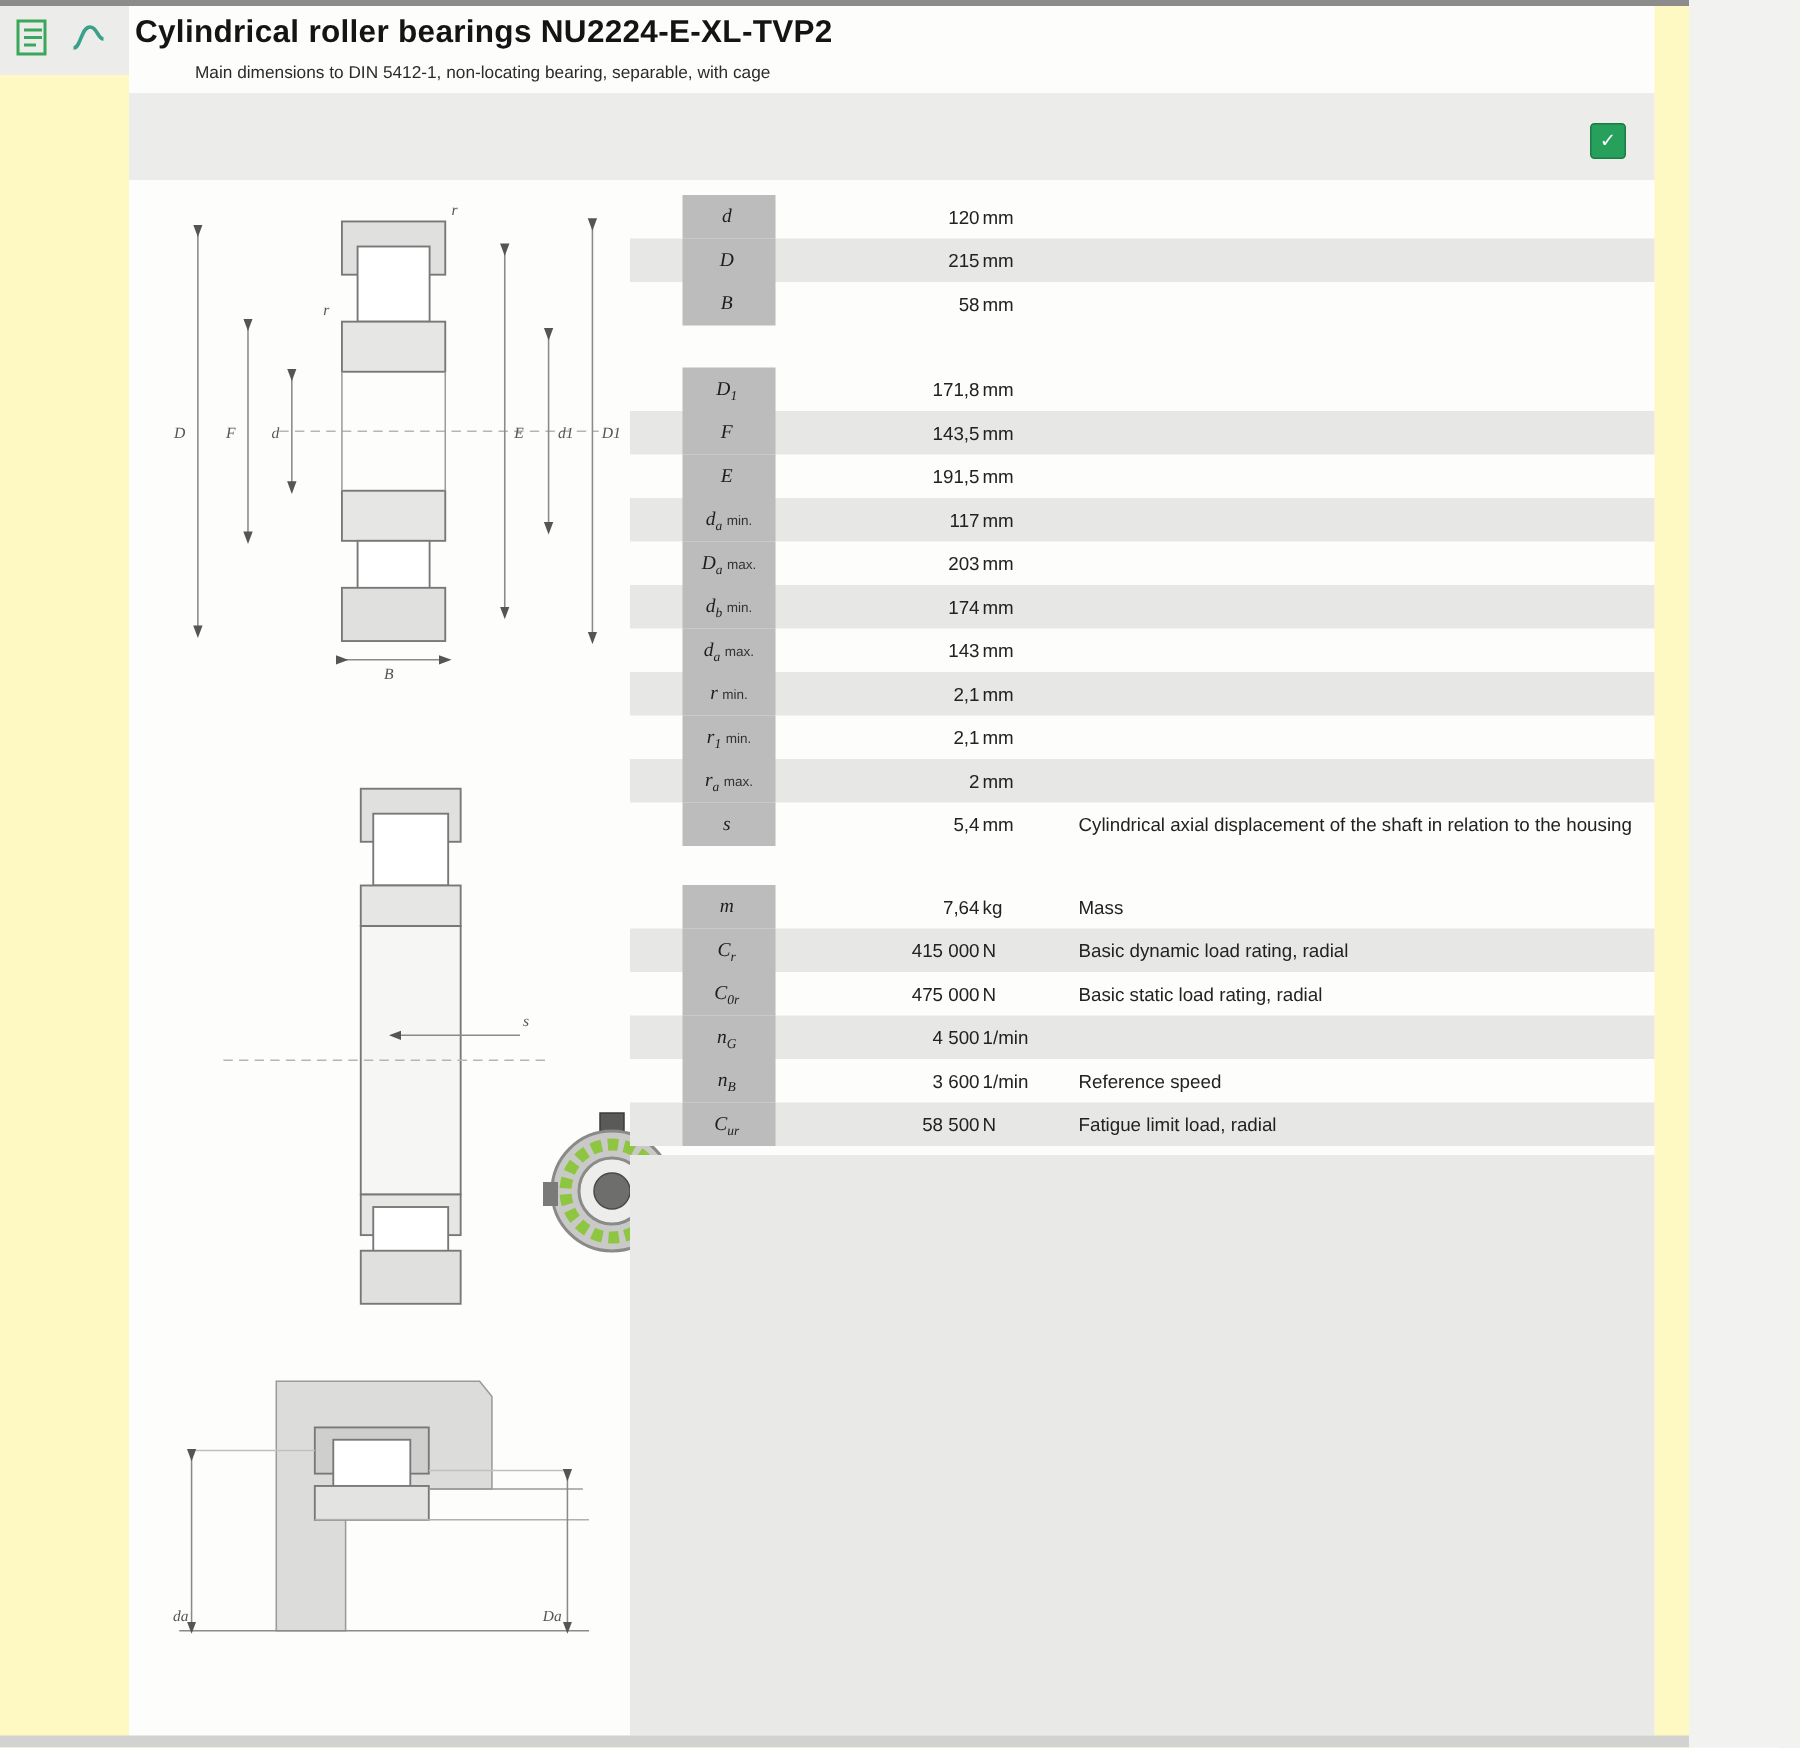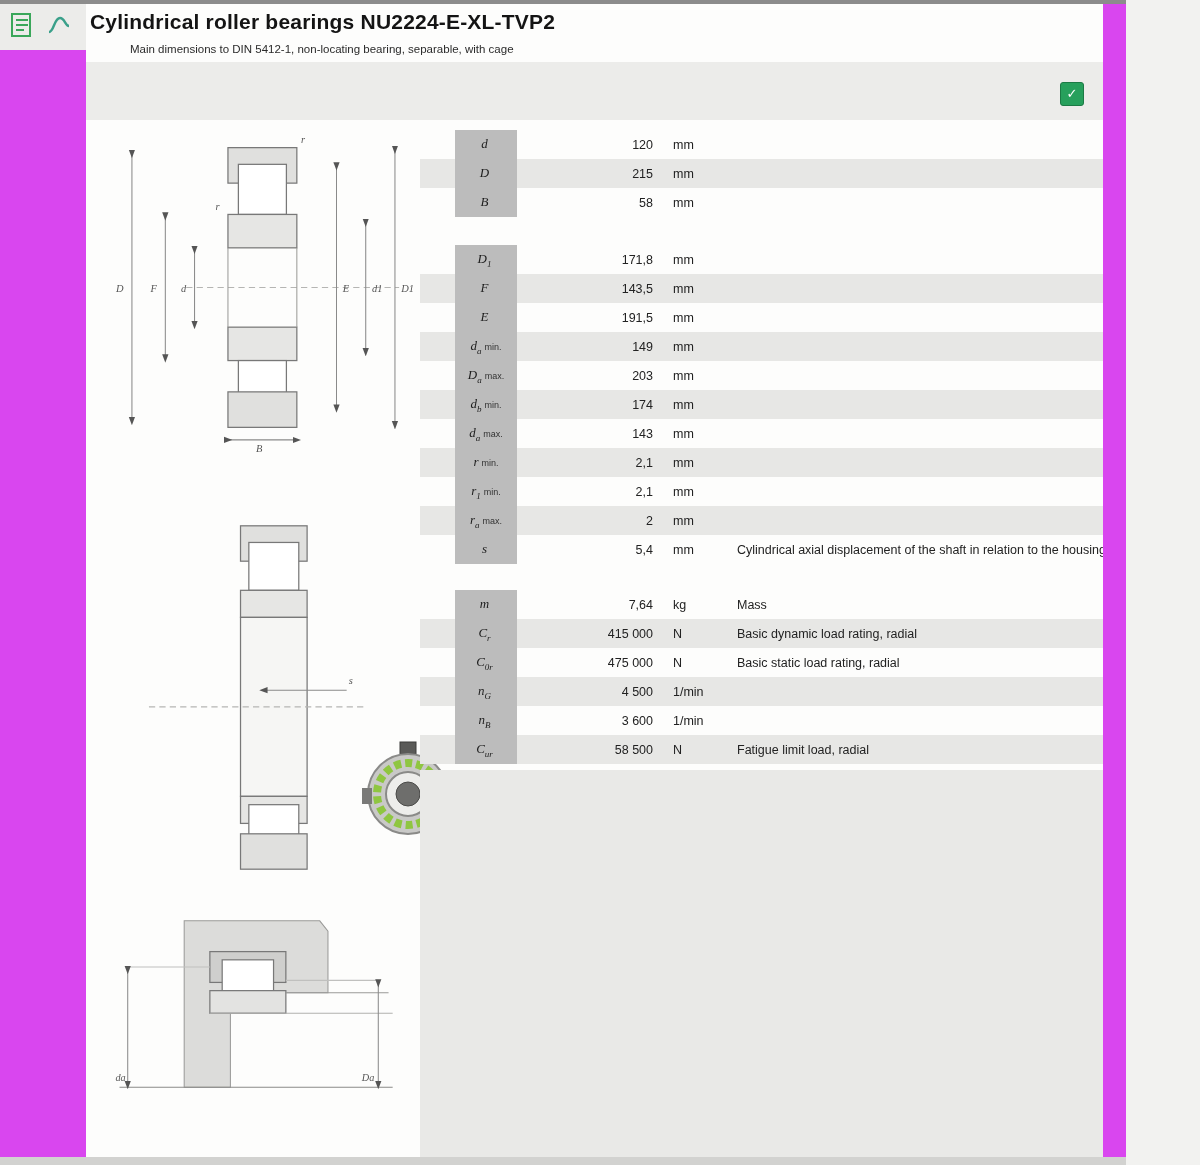--- a/index.html
+++ b/index.html
@@ -1,17 +1,17 @@
 <!DOCTYPE html>
 <html><head>
 <meta charset="utf-8">
 <style>
   html,body{margin:0;padding:0;}
   body{background:#f2f2f0;font-family:"Liberation Sans", sans-serif;}
-  .page{position:relative;width:1126px;height:1165px;background:#d946ef;overflow:hidden;}
+  .page{position:relative;width:1126px;height:1165px;background:#fef9c3;overflow:hidden;}
   .top-border{position:absolute;left:0;top:0;width:1200px;height:4px;background:#8c8c8c;}
   .bottom-border{position:absolute;left:0;top:1157px;width:1200px;height:8px;background:#d2d2d0;}
   .content{position:absolute;left:86px;top:4px;width:1017px;height:1153px;background:#fdfdfc;}
 
   .title{position:absolute;left:90px;top:10px;font-size:21px;font-weight:bold;color:#141414;letter-spacing:.2px;}
   .subtitle{position:absolute;left:90px;top:43px;font-size:11.5px;color:#2b2b2b;padding-left:40px;}
   .toolbar-band{position:absolute;left:86px;top:62px;width:1017px;height:58px;background:#ececea;}
   .green-btn{position:absolute;left:1060px;top:82px;width:22px;height:22px;background:#27a05c;border:1px solid #1c7a45;border-radius:3px;color:#fff;font-size:13px;line-height:21px;text-align:center;cursor:pointer;}
 
   .panel{position:absolute;background:#fdfdfc;}
@@ -26,21 +26,21 @@
 
   .section{position:absolute;left:420px;width:683px;}
   #sec-main{top:130px;} #sec-detail{top:245px;} #sec-perf{top:590px;}
   .trow{height:29px;display:flex;align-items:center;font-size:12.5px;color:#222;}
   .trow.alt{background:#e7e7e5;}
   .lbl{width:62px;height:29px;margin-left:35px;background:#bcbcbc;display:flex;align-items:center;justify-content:center;color:#1d1d1d;box-sizing:border-box;}
   .lbl i{font-family:"Liberation Serif", serif;font-style:italic;font-size:13px;}
   .lbl sub{font-size:9px;}
   .lbl .sfx{font-size:9px;margin-left:3px;color:#333;text-align:center;}
   .val{width:100px;text-align:right;white-space:nowrap;margin-left:36px;}
-  .unit{width:52px;padding-left:20px;white-space:nowrap;}
+  .unit{width:52px;padding-left:2px;white-space:nowrap;}
   .desc{flex:1;padding-left:12px;white-space:nowrap;overflow:hidden;}
 
   .icon{width:26px;height:26px;display:block;}
   svg text{font-family:"Liberation Serif", serif;font-style:italic;fill:#555;font-size:10px;}
   .dim{stroke:#8a8a8a;stroke-width:1;}
   .part{stroke:#787878;stroke-width:1.2;}
 </style>
 </head>
 <body>
 
@@ -241,21 +241,21 @@
         </div>
       <div class="val">191,5</div>
       <div class="unit">mm</div>
       <div class="desc"></div>
     </div>
     <div class="trow alt">
       <div class="lbl">
           <i><span>d</span><sub>a</sub></i>
           <span class="sfx">min.</span>
         </div>
-      <div class="val">149</div>
+      <div class="val">117</div>
       <div class="unit">mm</div>
       <div class="desc"></div>
     </div>
     <div class="trow">
       <div class="lbl">
           <i><span>D</span><sub>a</sub></i>
           <span class="sfx">max.</span>
         </div>
       <div class="val">203</div>
       <div class="unit">mm</div>
@@ -353,20 +353,21 @@
       <div class="val">4 500</div>
       <div class="unit">1/min</div>
     </div>
     <div class="trow">
       <div class="lbl">
           <i><span>n</span><sub>B</sub></i>
           <span class="sfx"></span>
         </div>
       <div class="val">3 600</div>
       <div class="unit">1/min</div>
+      <div class="desc">Reference speed</div>
     </div>
     <div class="trow alt">
       <div class="lbl">
           <i><span>C</span><sub>ur</sub></i>
           <span class="sfx"></span>
         </div>
       <div class="val">58 500</div>
       <div class="unit">N</div>
       <div class="desc">Fatigue limit load, radial</div>
     </div>

